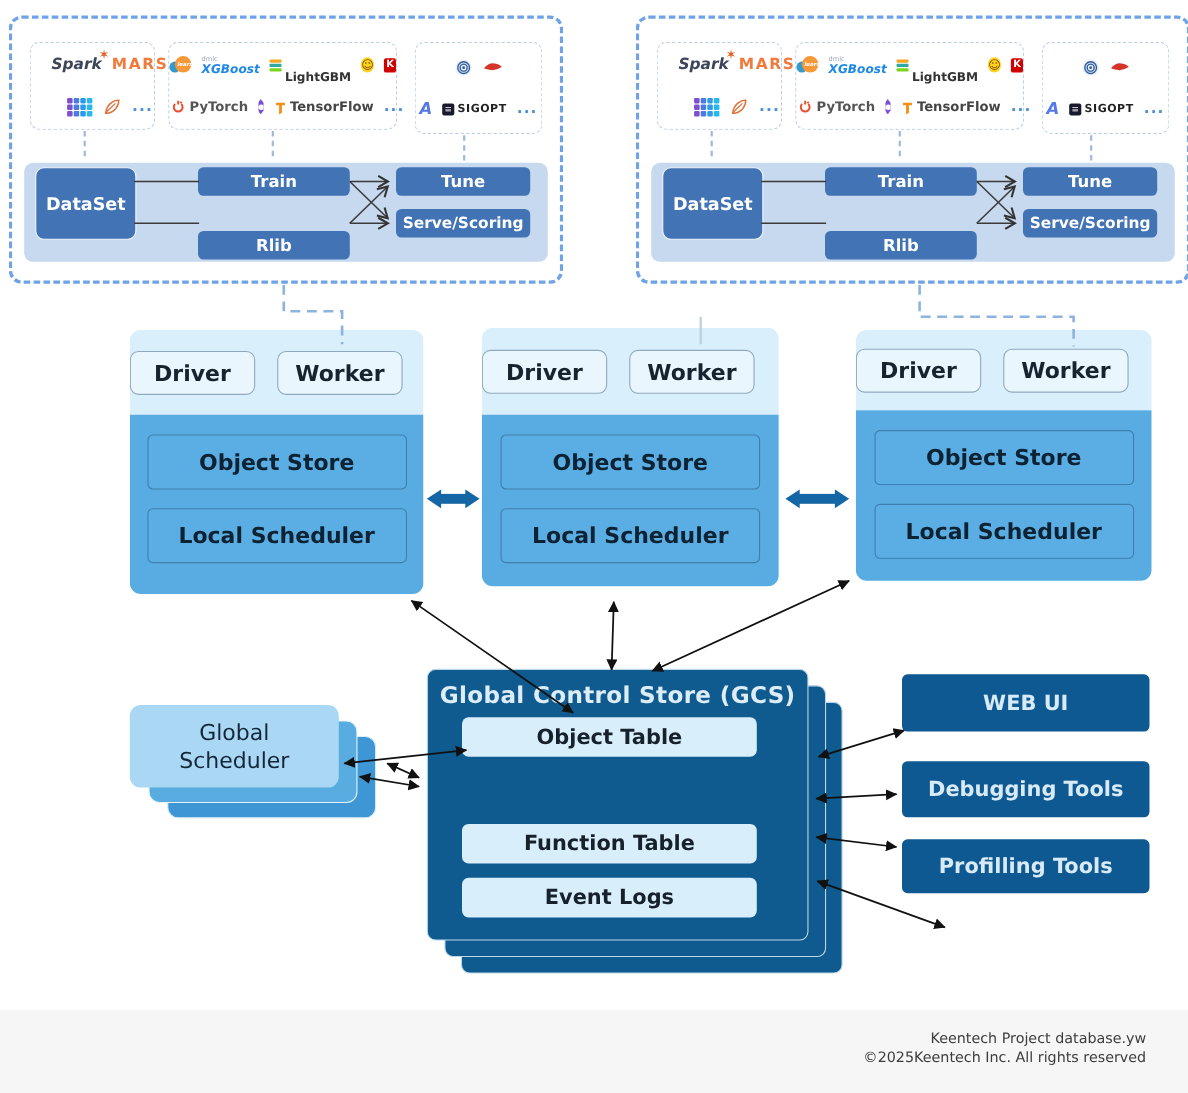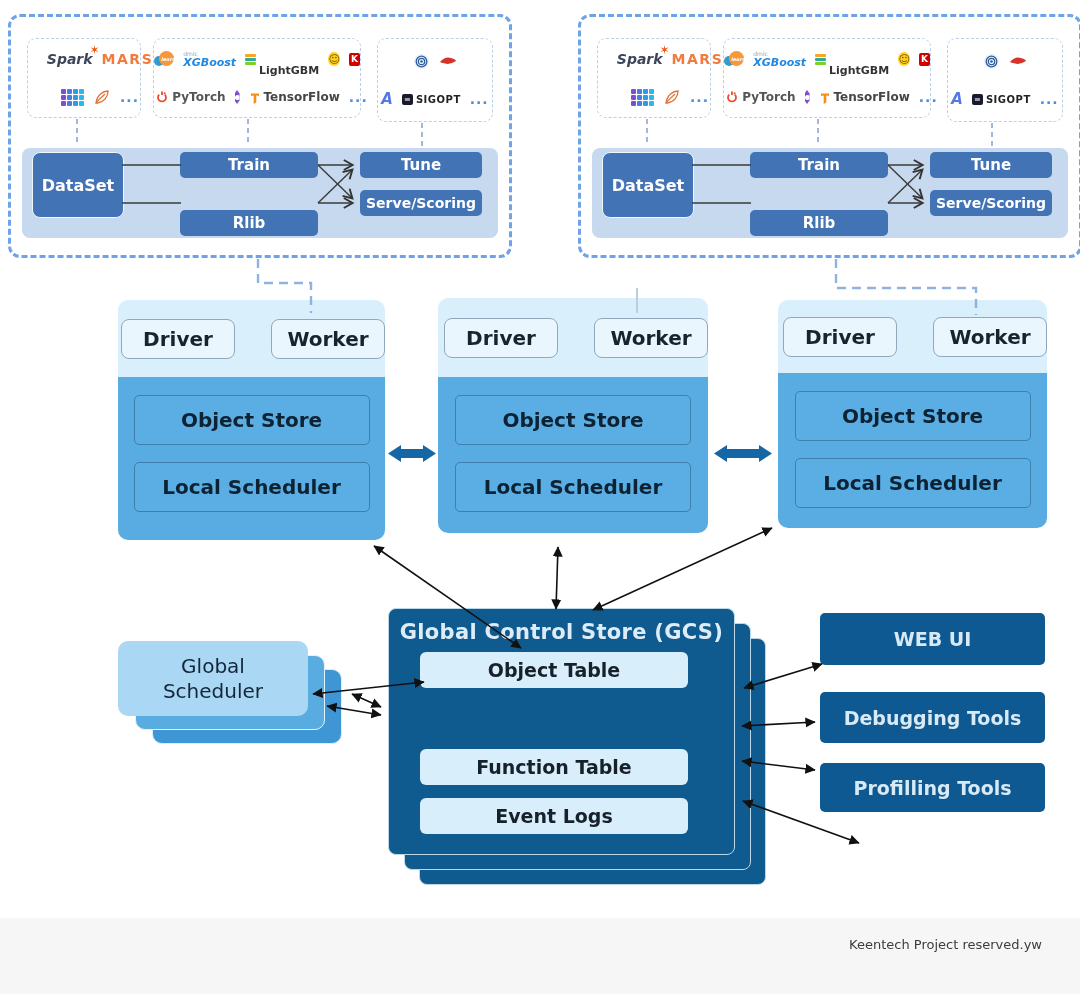--- a/index.html
+++ b/index.html
@@ -69,21 +69,21 @@
   .sig .ic{width:11px;height:11px;background:#1A1A2E;color:#fff;font-size:8px;
            display:flex;align-items:center;justify-content:center;border-radius:2px;}
   .sig .ic::before{content:"≡";}
   .sig .lbl{font-size:10px;font-weight:800;color:#222;letter-spacing:.5px;}
 
   
   .node{position:absolute;border-radius:10px;overflow:hidden;}
   #n1{left:118px;top:300px;width:267px;height:240px;}
   #n2{left:438px;top:298px;width:270px;height:235px;}
   #n3{left:778px;top:300px;width:269px;height:228px;}
-  .ntop{background:#D9EFFB;display:flex;align-items:center;justify-content:flex-end;gap:36px;}
+  .ntop{background:#D9EFFB;display:flex;align-items:center;justify-content:flex-start;gap:20px;}
   #n1 .ntop{height:77px;} #n2 .ntop{height:79px;} #n3 .ntop{height:73px;}
   .nbox{background:#EAF6FD;border:1px solid #8FA9BC;border-radius:8px;font-weight:bold;
         font-size:20px;color:#17242F;padding:7px 0;width:112px;text-align:center;}
   .nbot{background:#58ACE2;display:flex;flex-direction:column;align-items:center;
         padding-top:18px;gap:17px;height:100%;}
   .obox{width:234px;height:48px;background:#5BAEE3;border:1px solid #3E7FAD;border-radius:5px;
         display:flex;align-items:center;justify-content:center;font-size:20px;font-weight:bold;color:#0D2233;}
 
   
   .gscard{position:absolute;width:190px;height:75px;border-radius:10px;box-sizing:border-box;}
@@ -384,21 +384,22 @@
     <div class="gcsrow r0">Object Table</div>
     <div class="gcsrow r2">Function Table</div>
     <div class="gcsrow r3">Event Logs</div>
   </div>
 
   <div class="tool" id="t1">WEB UI</div>
   <div class="tool" id="t2">Debugging Tools</div>
   <div class="tool" id="t3">Profilling Tools</div>
 
   <div class="footer">
-    <div>Keentech Project reserved.yw</div>
+    <div>Keentech Project database.yw</div>
+    <div>©2025Keentech Inc. All rights reserved</div>
   </div>
 
   <svg id="overlay" viewBox="0 0 1080 994">
     <defs>
       <marker id="mA" viewBox="0 0 10 10" refX="8" refY="5" markerWidth="7.5" markerHeight="7.5" orient="auto-start-reverse">
         <path d="M0,0.8 L8.6,5 L0,9.2 Z" fill="#111"></path>
       </marker>
       <marker id="mOpen" viewBox="0 0 10 10" refX="7.5" refY="5" markerWidth="9" markerHeight="9" orient="auto">
         <path d="M1,1 L8,5 L1,9" fill="none" stroke="#333" stroke-width="1.5"></path>
       </marker>

